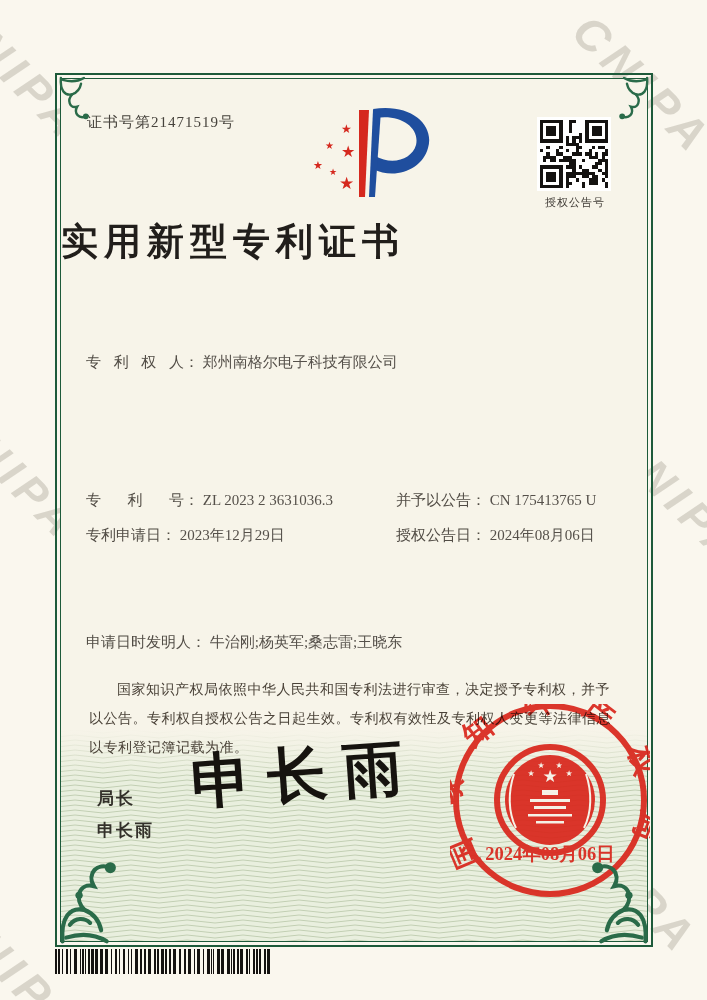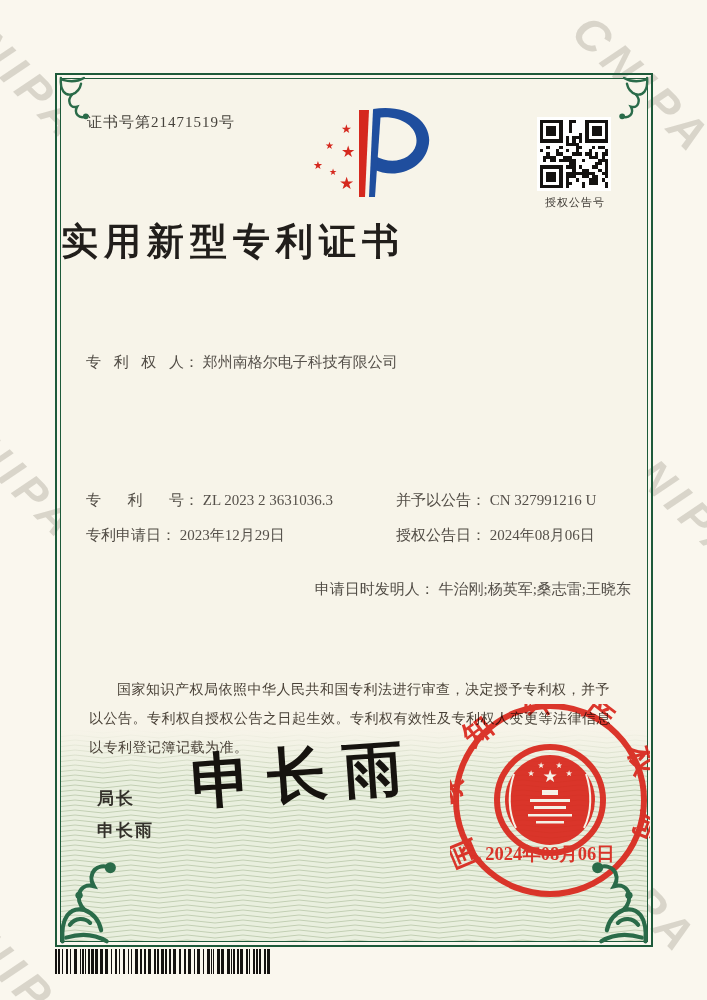--- a/index.html
+++ b/index.html
@@ -62,21 +62,21 @@
   .colon{display:inline-block;vertical-align:top;color:#514c45;}
   .val{display:inline-block;vertical-align:top;max-width:410px;}
   .col2{position:absolute;left:310px;top:0;white-space:nowrap;}
   .r-name{top:212px;}
   .r-patentee{top:272px;}
   .r-addr{top:314px;}
   .r-inv{top:368px;}
   .r-patno{top:410px;}
   .r-dates{top:445px;}
   .r-app{top:486px;}
-  .r-invf{top:499px;text-align:right;}
+  .r-invf{top:552px;}
   
   .statement{position:absolute;left:28px;top:596px;width:533px;
     font-size:14px;line-height:29px;color:#4a4238;text-indent:2em;letter-spacing:0.5px;}
   
   .director{position:absolute;left:36px;top:704px;z-index:4;
     font-family:"Liberation Sans","DejaVu Sans",sans-serif;
     font-size:17px;font-weight:700;color:#33302a;letter-spacing:2px;line-height:32px;}
   .signature{position:absolute;left:130px;top:656px;z-index:4;
     font-size:60px;font-weight:700;color:#16130f;letter-spacing:16px;
     transform:rotate(-4deg);font-family:"DejaVu Serif","Liberation Serif",serif;}
@@ -317,21 +317,21 @@
 
       <div class="row r-patentee">
         <span class="lbl j">专利权人</span><span class="colon">：</span>
         <span class="val">郑州南格尔电子科技有限公司</span>
       </div>
       <div class="row r-patno">
         <span class="lbl j">专利号</span><span class="colon">：</span>
         <span class="val">ZL 2023 2 3631036.3</span>
         <span class="col2">
           <span class="lbl">并予以公告</span><span class="colon">：</span>
-          <span class="val">CN 327991216 U</span>
+          <span class="val">CN 175413765 U</span>
         </span>
       </div>
       <div class="row r-dates">
         <span class="lbl">专利申请日</span><span class="colon">：</span>
         <span class="val">2023年12月29日</span>
         <span class="col2">
           <span class="lbl">授权公告日</span><span class="colon">：</span>
           <span class="val">2024年08月06日</span>
         </span>
       </div>

